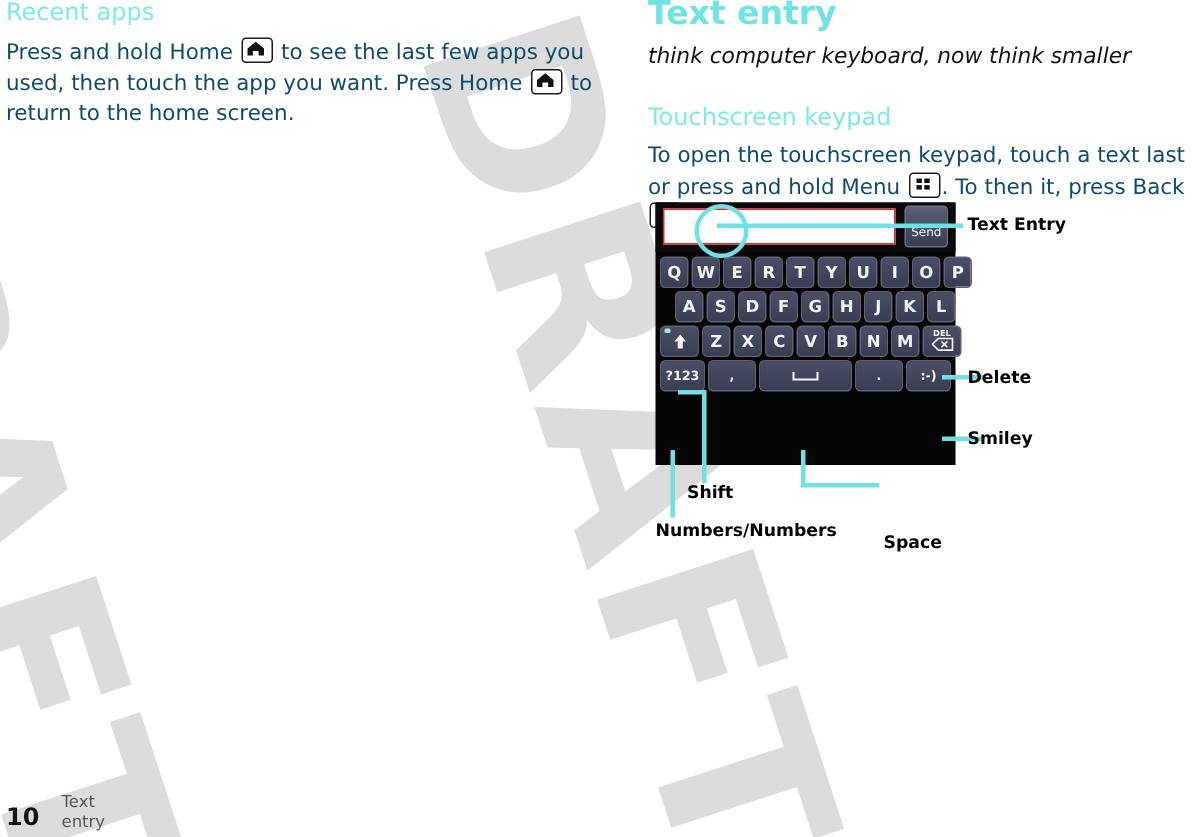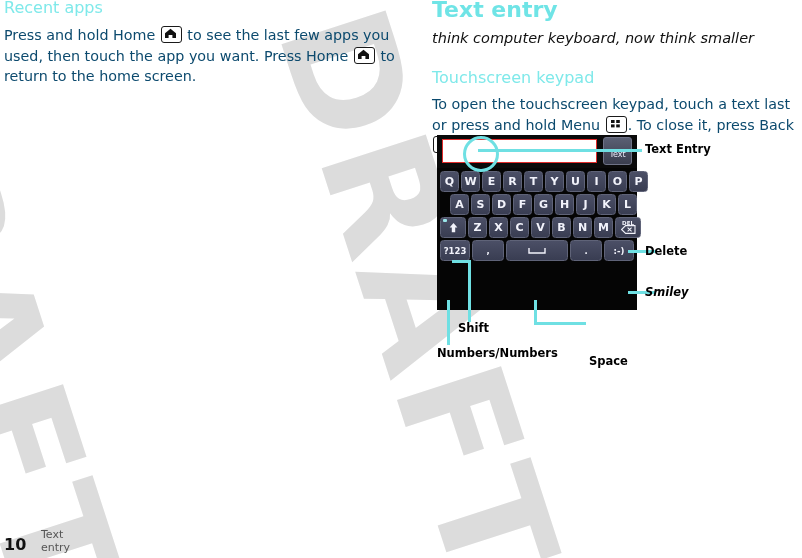--- a/index.html
+++ b/index.html
@@ -197,32 +197,32 @@
   <div class="col col-right">
     <div style="position:absolute;left:2px;top:-2px;width:372px;">
       <h1 class="h-chapter">Text entry</h1>
       <p class="subtitle" style="margin-top:6px;">think computer keyboard, now think smaller</p>
       <h2 class="h-section" style="margin-top:20px;">Touchscreen keypad</h2>
       <p class="body-text" style="margin-top:6px;width:372px;"><span>To open the touchscreen keypad, touch a text last or press and hold Menu </span><span class="keyglyph"><svg width="17" height="13" viewBox="0 0 17 13">
               <rect x="4" y="3" width="3.6" height="3" fill="#111"></rect>
               <rect x="9.2" y="3" width="3.6" height="3" fill="#111"></rect>
               <rect x="4" y="7.4" width="3.6" height="3" fill="#111"></rect>
               <rect x="9.2" y="7.4" width="3.6" height="3" fill="#111"></rect>
-            </svg></span><span>. To close it, press Back </span><span class="keyglyph"><svg width="17" height="13" viewBox="0 0 17 13">
+            </svg></span><span>. To then it, press Back </span><span class="keyglyph"><svg width="17" height="13" viewBox="0 0 17 13">
               <path d="M5 3.2 L5 5.6 L10 5.6 A2.3 2.3 0 0 1 10 10.2 L7.2 10.2 L7.2 8 L4 10.6 L7.2 12.6 L7.2 11 L10.4 11 A3.2 3.2 0 0 0 10.4 4.6 L6.6 4.6 Z" fill="#111"></path>
               <path d="M5.4 2.4 L8.6 5.2 L5.4 7.6 Z" fill="#111"></path>
             </svg></span><span>.</span></p>
     </div>
   </div>
 
   <div class="kbd-fig">
 
     <div class="kbd-topbar"></div>
     <div class="textfield"></div>
-    <div class="sendbtn">Text</div>
+    <div class="sendbtn">Send</div>
 
     <div class="krow row1" id="row1" style="top:36px;left:3px;">
         <div class="key">Q</div>
         <div class="key">W</div>
         <div class="key">E</div>
         <div class="key">R</div>
         <div class="key">T</div>
         <div class="key">Y</div>
         <div class="key">U</div>
         <div class="key">I</div>
@@ -279,21 +279,21 @@
   </div>
 
   <div class="cal-circle" style="left:463px;top:136px;width:30px;height:30px;"></div>
   <div class="cal-line" style="left:478px;top:149px;width:164px;height:3px;"></div>
   <div class="cal-label" style="left:645px;top:142px;">Text Entry</div>
 
   <div class="cal-line" style="left:628px;top:250px;width:28px;height:2.5px;"></div>
   <div class="cal-label" style="left:645px;top:244px;">Delete</div>
 
   <div class="cal-line" style="left:628px;top:291px;width:28px;height:2.5px;"></div>
-  <div class="cal-label" style="left:645px;top:285px;font-style:italic;">Smiley</div>
+  <div class="cal-label" style="left:645px;top:285px;">Smiley</div>
 
   <div class="cal-line" style="left:452px;top:260px;width:18px;height:2.5px;"></div>
   <div class="cal-line" style="left:468px;top:260px;width:2.5px;height:62px;"></div>
   <div class="cal-label" style="left:458px;top:321px;">Shift</div>
 
   <div class="cal-line" style="left:534px;top:300px;width:2.5px;height:24px;"></div>
   <div class="cal-line" style="left:534px;top:322px;width:52px;height:2.5px;"></div>
   <div class="cal-label" style="left:589px;top:321px;margin-top:33px;">Space</div>
 
   <div class="cal-line" style="left:447px;top:300px;width:2.5px;height:45px;"></div>

